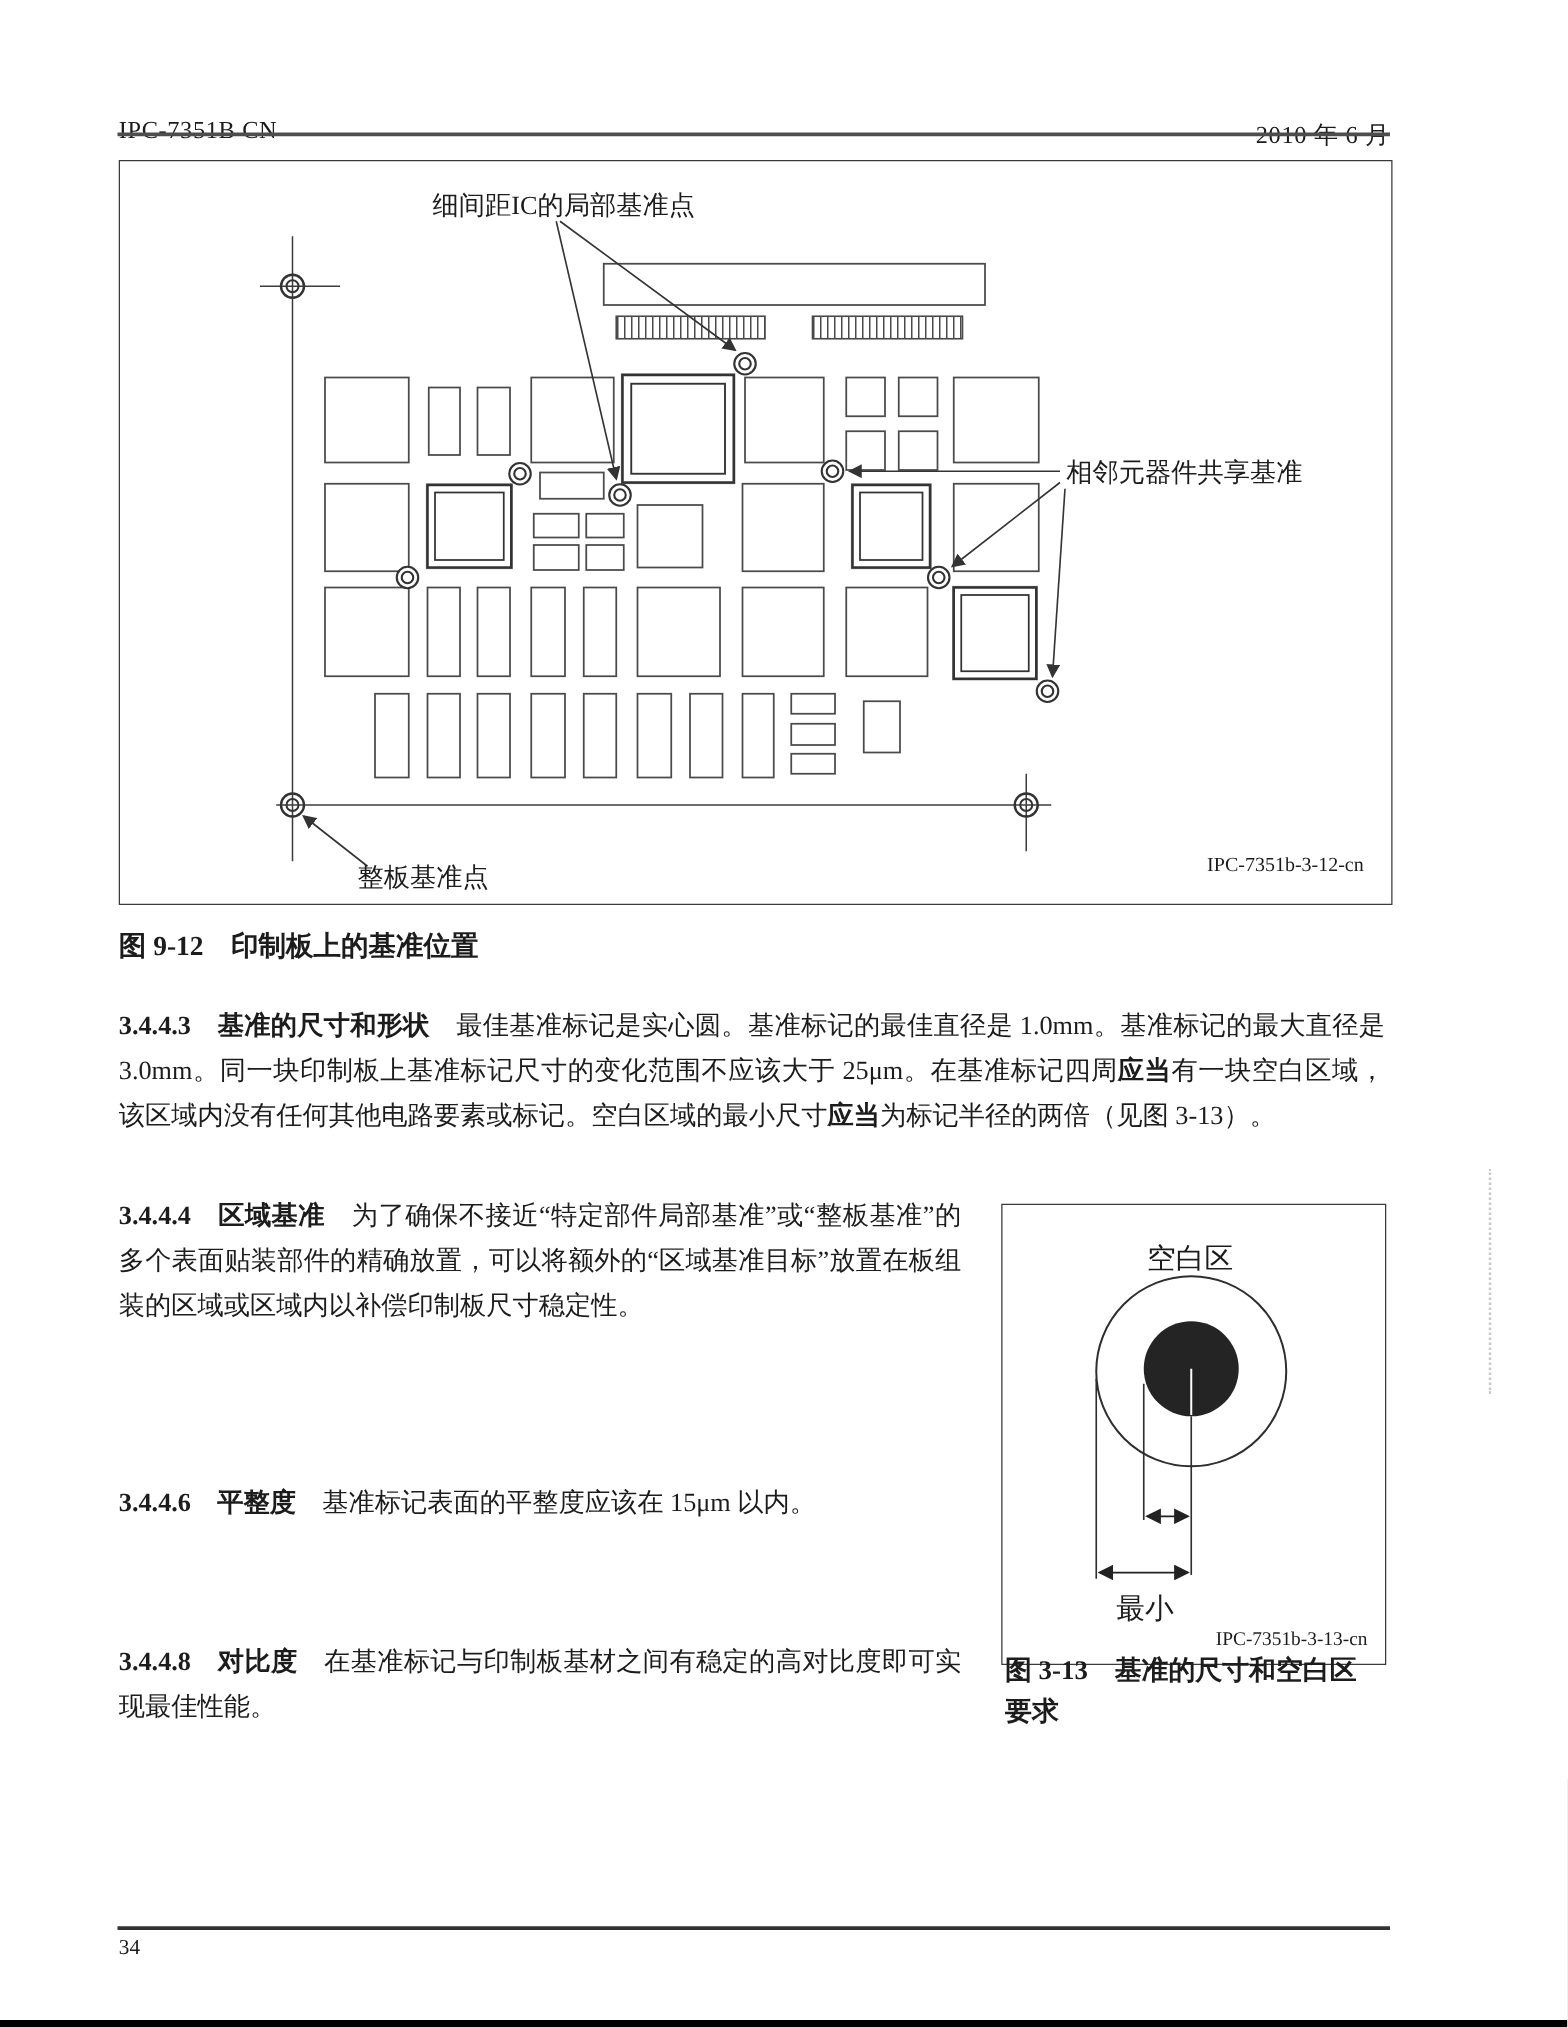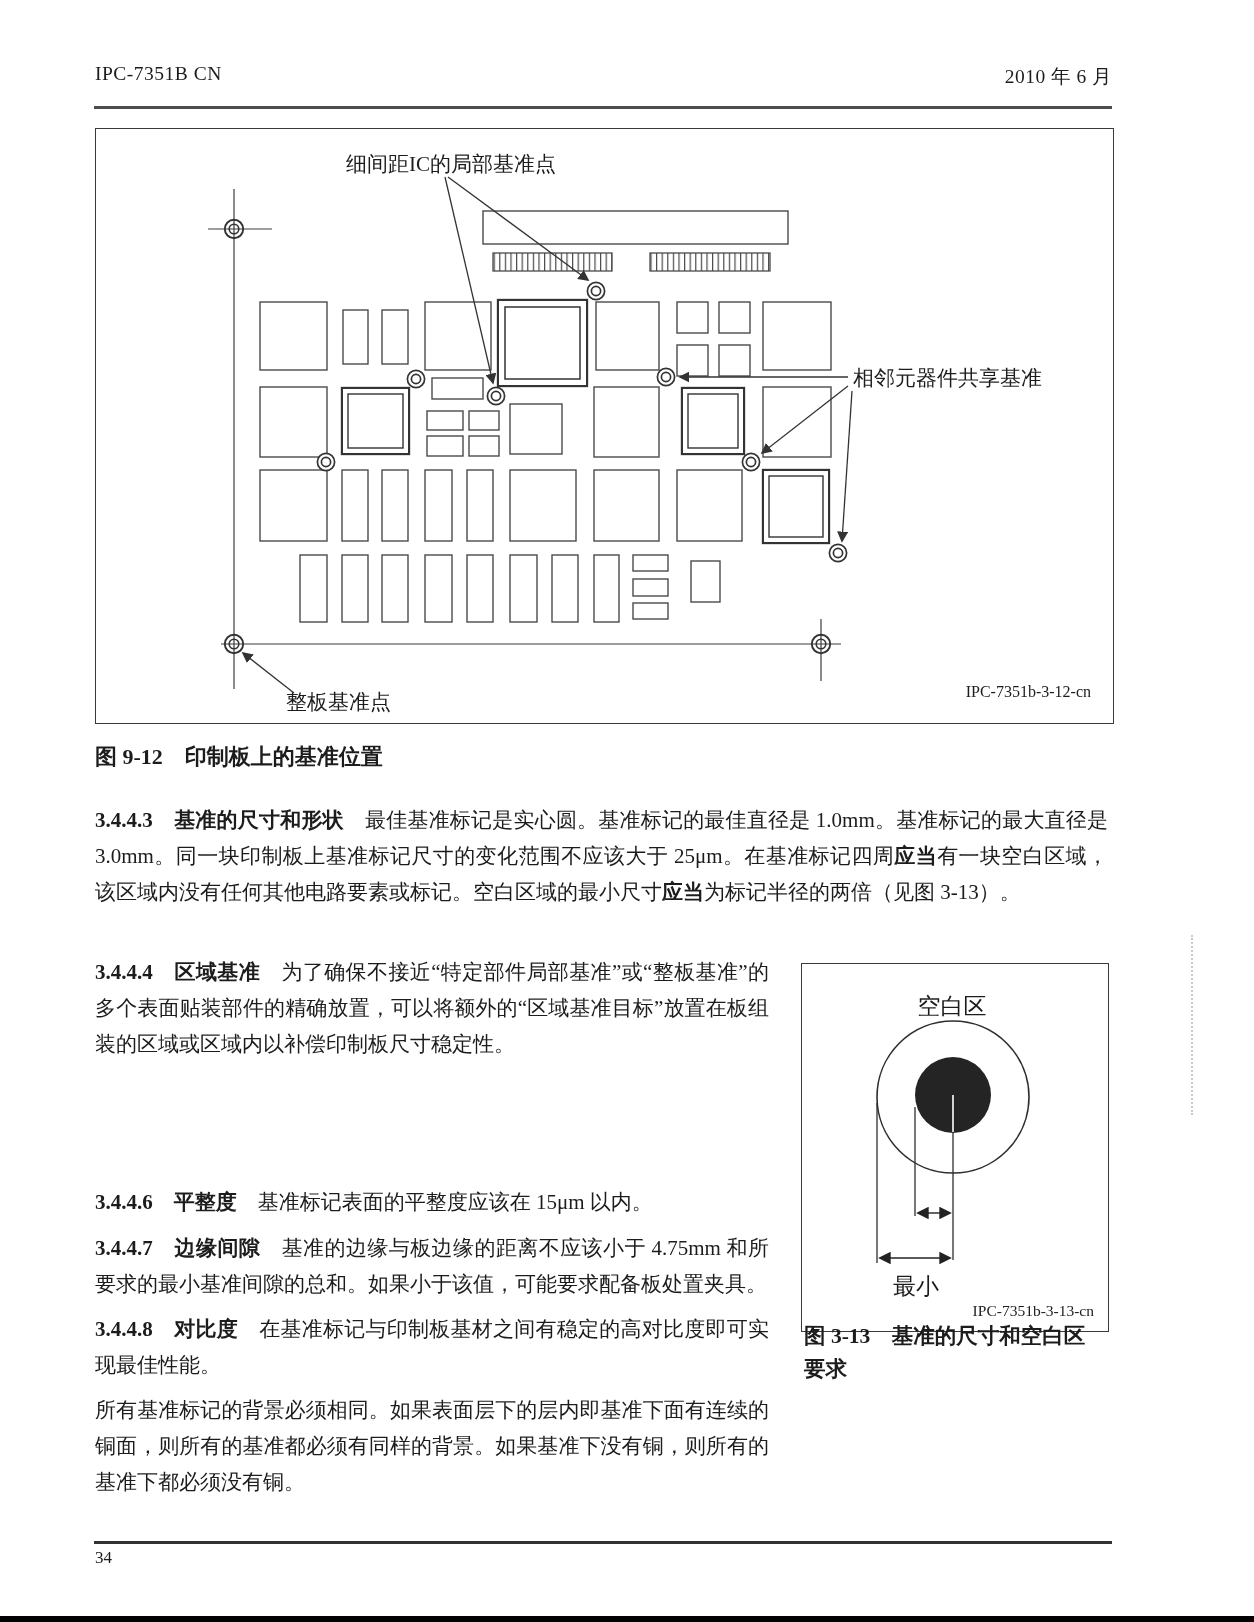--- a/index.html
+++ b/index.html
@@ -1,18 +1,18 @@
 <!DOCTYPE html>
 <html><head>
 <meta charset="utf-8">
 <style>
   html,body{margin:0;padding:0;background:#e8e8e8;}
   .page{position:relative;width:1254px;height:1622px;background:#ffffff;overflow:hidden;
         font-family:"Liberation Serif","DejaVu Serif",serif;color:#1c1c1c;}
-  .hdr{position:absolute;top:63px;font-size:19.5px;letter-spacing:.5px;}
+  .hdr{position:absolute;top:94px;font-size:19.5px;letter-spacing:.5px;}
   .hdr-left{left:95px;}
   .hdr-right{right:142px;}
   .rule{position:absolute;left:94px;width:1018px;height:3px;background:#4d4d4d;}
   .rule-top{top:106px;}
   .rule-bottom{top:1541px;height:2.5px;background:#333;}
   .figbox{position:absolute;border:1.6px solid #3a3a3a;background:#fff;}
   .fig312{left:95px;top:128px;width:1017px;height:594px;}
   .fig313{left:801px;top:963px;width:306px;height:367px;}
   .caption{position:absolute;font-weight:bold;font-size:22px;}
   .cap312{left:95px;top:742px;}
@@ -168,23 +168,21 @@
       <text class="lbl" x="190" y="580">整板基准点</text>
       <text class="wm" x="995" y="568" text-anchor="end">IPC-7351b-3-12-cn</text>
     </svg>
   </div>
 
   <div class="caption cap312">图 9-12　印制板上的基准位置</div>
 
   <p class="para full" style="top:782px"><span class="b">3.4.4.3　基准的尺寸和形状　</span><span>最佳基准标记是实心圆。基准标记的最佳直径是 1.0mm。基准标记的最大直径是 3.0mm。同一块印制板上基准标记尺寸的变化范围不应该大于 25μm。在基准标记四周</span><span class="b">应当</span><span>有一块空白区域，该区域内没有任何其他电路要素或标记。空白区域的最小尺寸</span><span class="b">应当</span><span>为标记半径的两倍（见图 3-13）。</span></p>
   <p class="para leftcol" style="top:934px"><span class="b">3.4.4.4　区域基准　</span><span>为了确保不接近“特定部件局部基准”或“整板基准”的多个表面贴装部件的精确放置，可以将额外的“区域基准目标”放置在板组装的区域或区域内以补偿印制板尺寸稳定性。</span></p>
   <p class="para leftcol" style="top:1164px"><span class="b">3.4.4.6　平整度　</span><span>基准标记表面的平整度应该在 15μm 以内。</span></p>
-  <p class="para leftcol" style="top:1210px"><span class="b">3.4.4.7　边缘间隙　</span><span>基准的边缘与板边缘的距离不应该小于 4.75mm 和所要求的最小基准间隙的总和。如果小于该值，可能要求配备板处置夹具。</span></p>
   <p class="para leftcol" style="top:1291px"><span class="b">3.4.4.8　对比度　</span><span>在基准标记与印制板基材之间有稳定的高对比度即可实现最佳性能。</span></p>
-  <p class="para leftcol" style="top:1372px"><span>所有基准标记的背景必须相同。如果表面层下的层内即基准下面有连续的铜面，则所有的基准都必须有同样的背景。如果基准下没有铜，则所有的基准下都必须没有铜。</span></p>
 
   <div class="figbox fig313">
     <svg width="303" height="364" viewBox="0 0 303 364">
       <defs>
         <marker id="arr2" viewBox="0 0 10 10" refX="8.5" refY="5" markerWidth="9" markerHeight="9" orient="auto-start-reverse">
           <path d="M0,0 L10,5 L0,10 z" fill="#222"></path>
         </marker>
       </defs>
       <text x="150" y="50" text-anchor="middle" font-size="23">空白区</text>
       <circle cx="151" cy="133" r="76" fill="none" stroke="#2e2e2e" stroke-width="1.6"></circle>

